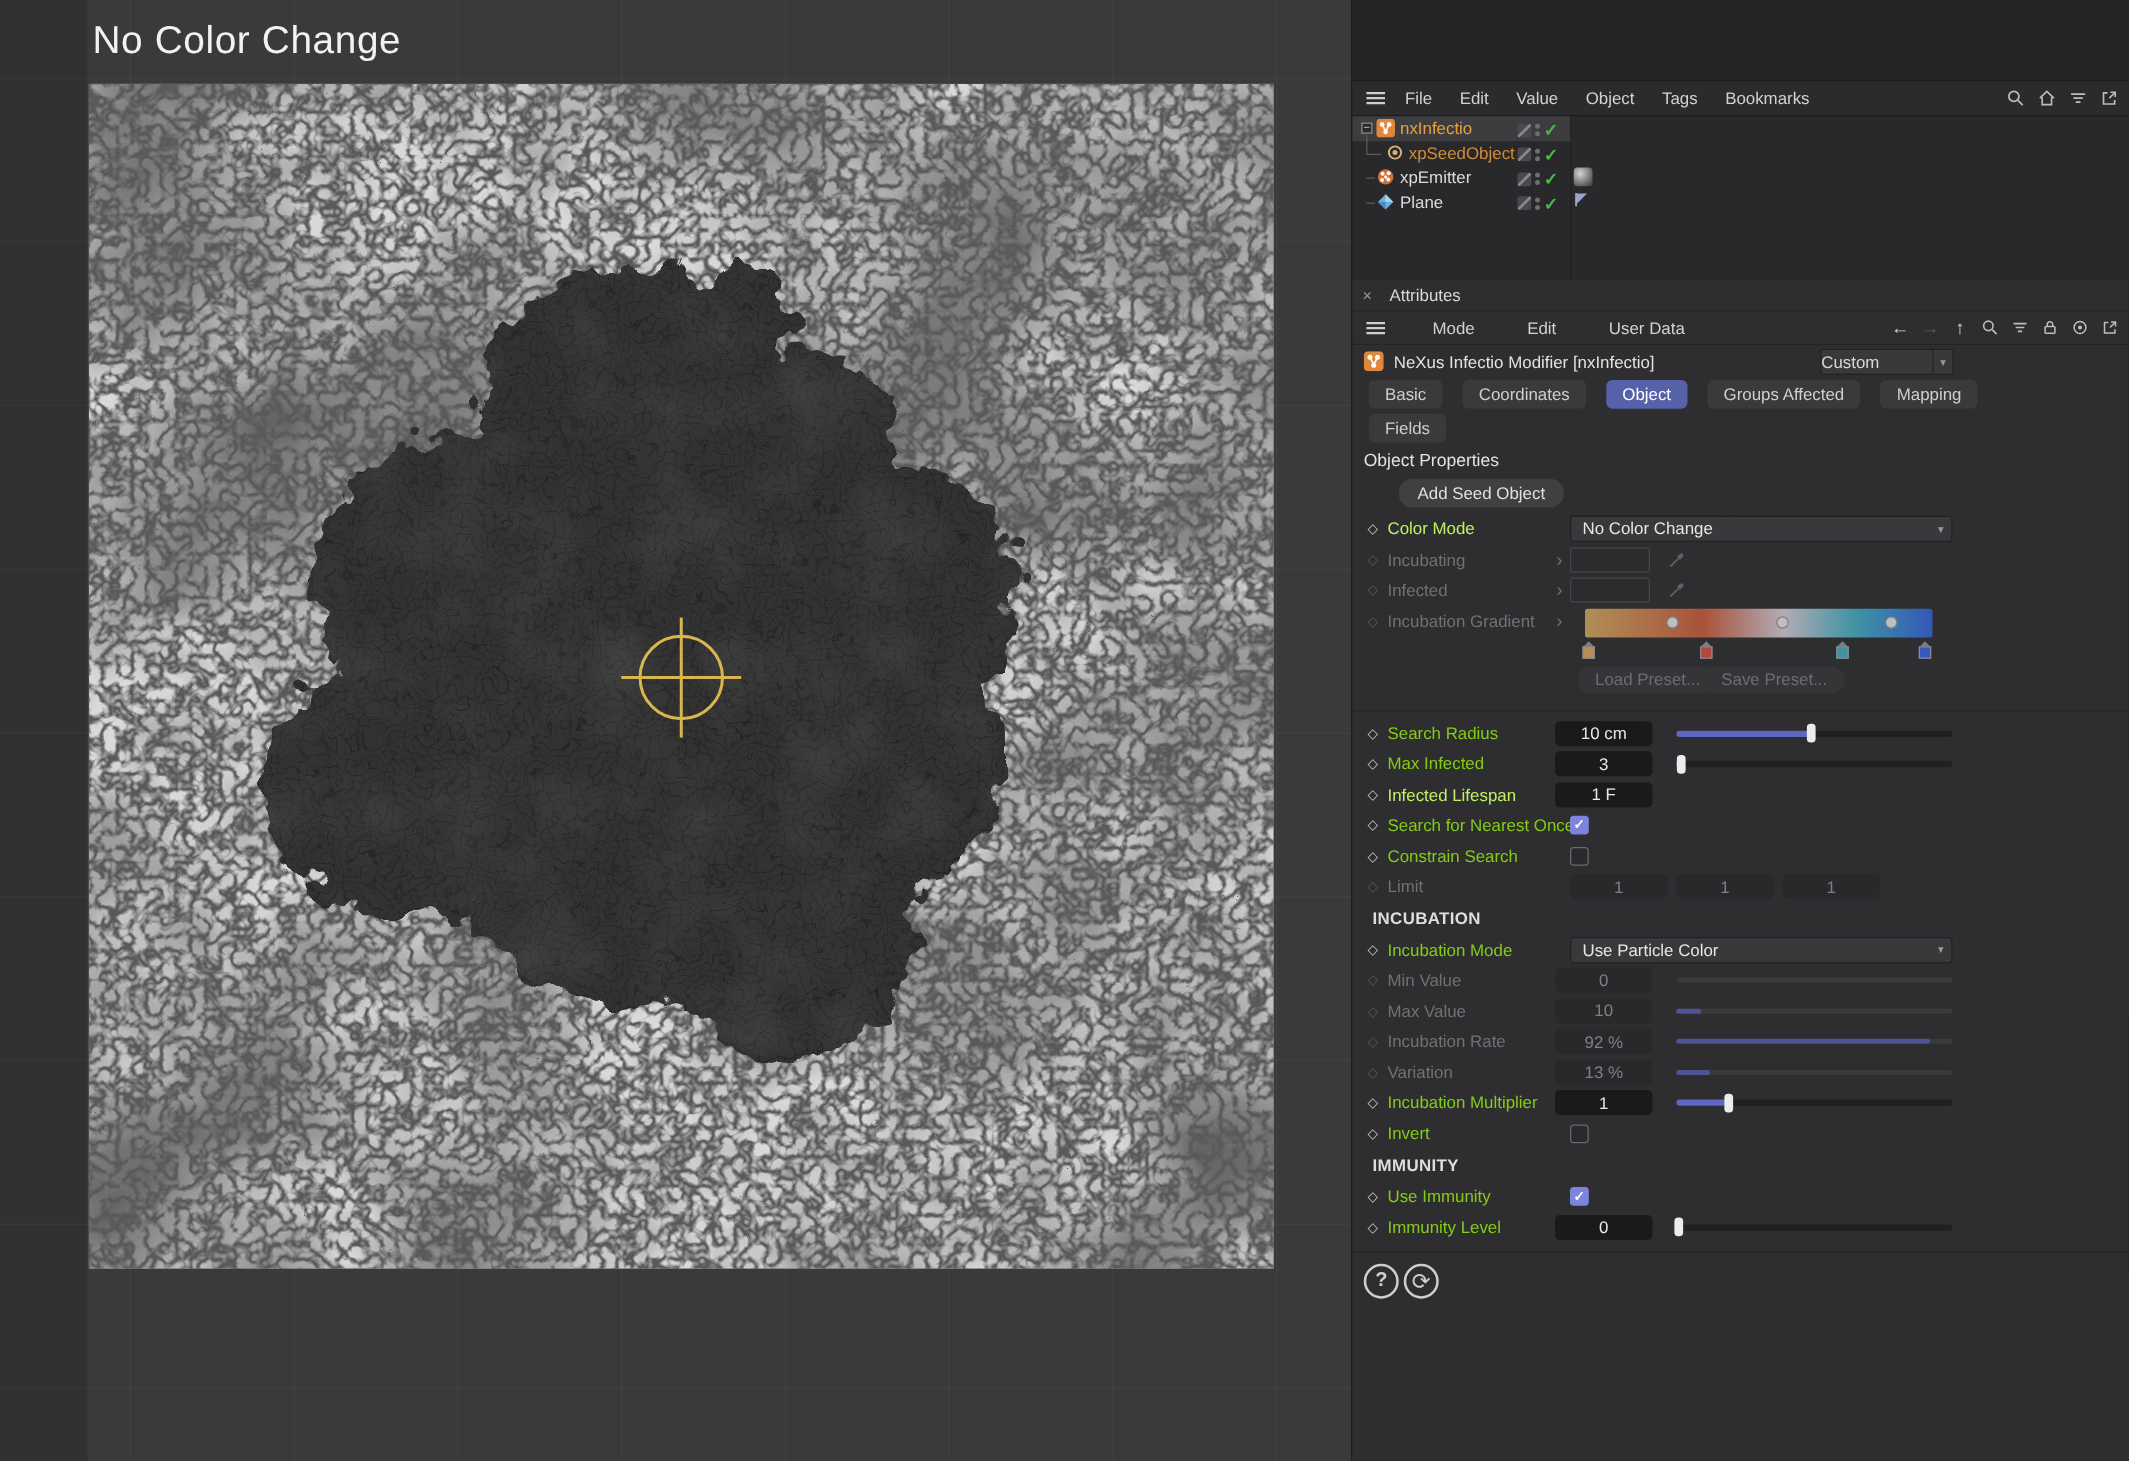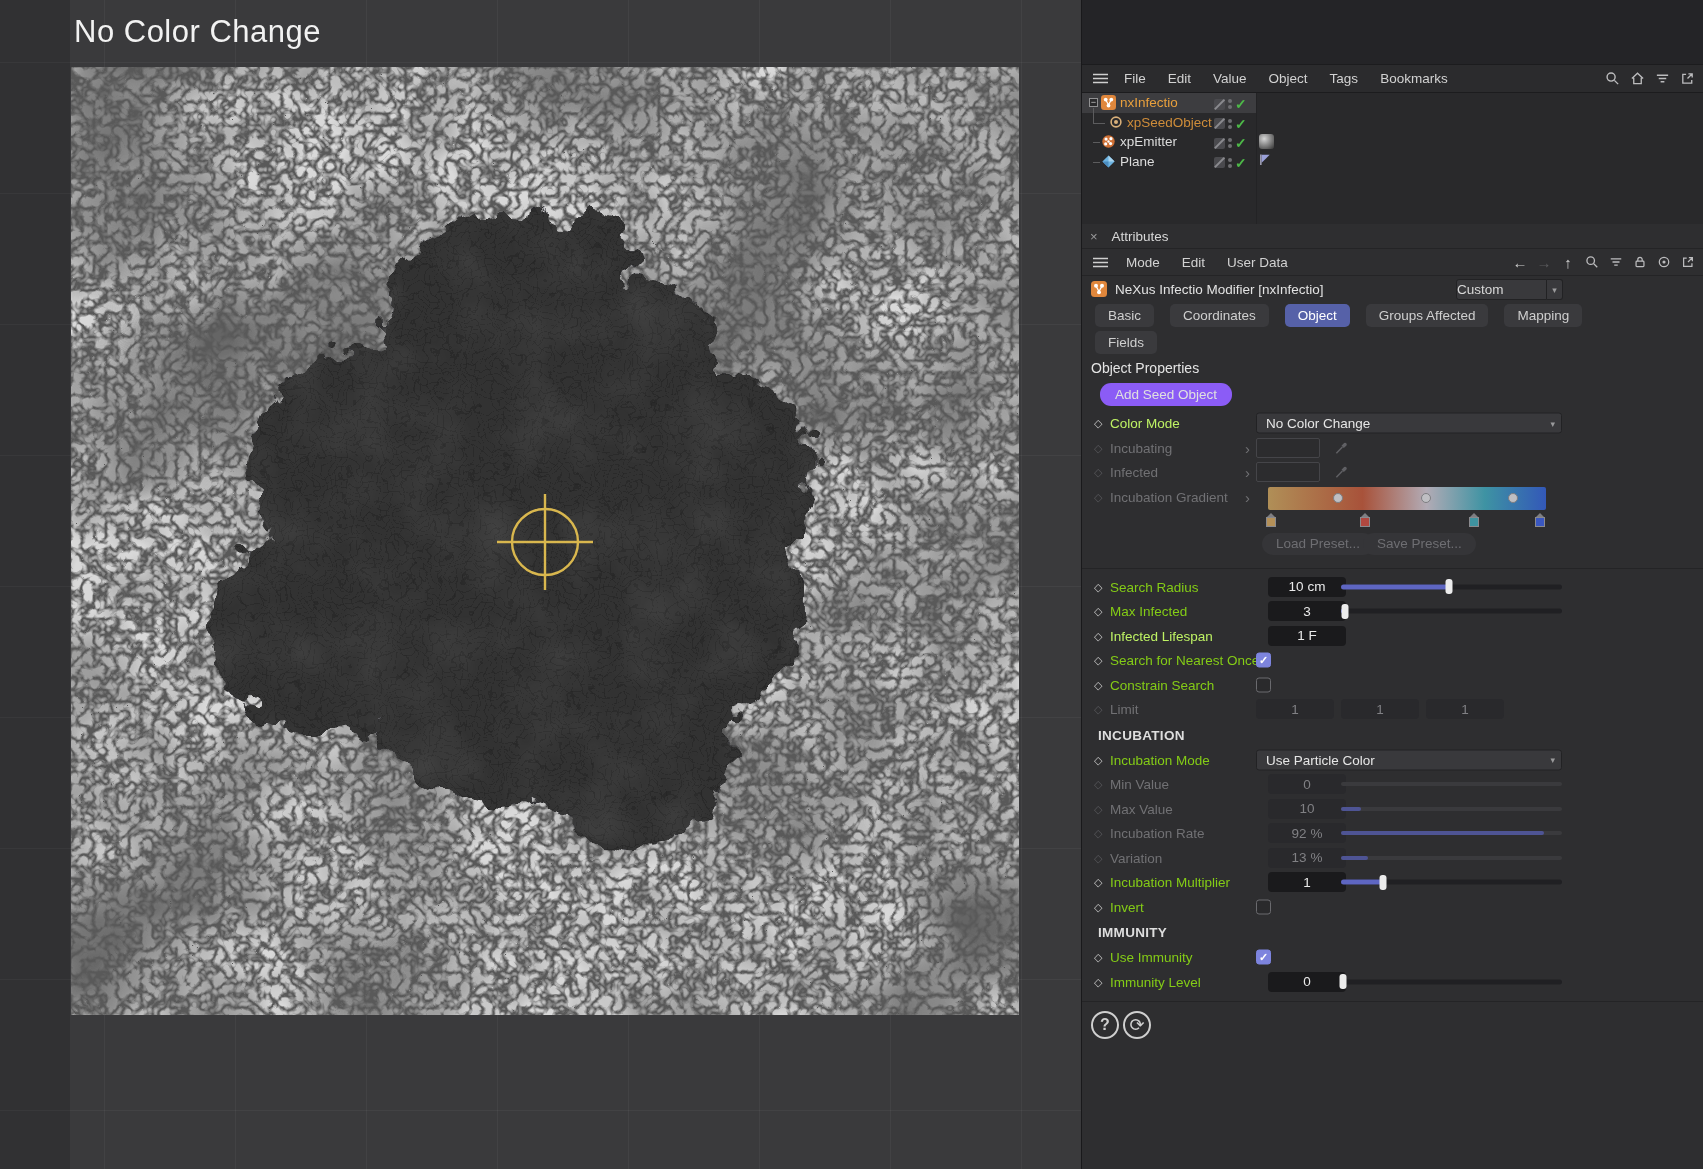--- a/index.html
+++ b/index.html
@@ -41,51 +41,51 @@
   .dots i{width:4px;height:4px;border-radius:50%;background:#6e6e72;}
   .check{color:#4db848;font-weight:700;font-size:14px;line-height:1;}
   .thumb-sphere{position:absolute;left:177px;width:15px;height:15px;border-radius:3px;
     background:radial-gradient(circle at 35% 32%,#d6d6d6,#8a8a8a 45%,#4a4a4a 85%);}
   .phong-tag{position:absolute;left:177px;width:13px;height:13px;}
   
   #attr{position:absolute;left:0;top:224px;width:622px;height:945px;background:#2e2e30;}
   #attr-header{position:absolute;left:0;top:0;width:622px;height:24px;border-bottom:1px solid #242426;display:flex;align-items:center;}
   #attr-header .close{margin-left:8px;color:#9a9a9c;font-size:13px;}
   #attr-header .title{margin-left:14px;color:#d8d8d8;}
-  #attr-menubar{position:absolute;left:0;top:25px;width:622px;height:26px;display:flex;align-items:center;border-bottom:1px solid #242426;}
+  #attr-menubar{position:absolute;left:0;top:25px;width:622px;height:26px;display:flex;align-items:center;border-bottom:1px solid #242426;gap:20px;}
   #attr-menubar .burger{margin-left:7px;margin-right:4px;}
   #attr-toolbar-icons{margin-left:auto;margin-right:5px;display:flex;gap:2px;align-items:center;}
   .nav-glyph{font-size:15px;color:#cfcfcf;font-weight:400;}
   .nav-glyph.dim{color:#5c5c5e;}
   #obj-title-row{position:absolute;left:0;top:52px;width:622px;height:26px;display:flex;align-items:center;}
   #obj-title-row .nx-ico{margin-left:9px;}
   #obj-title-row .t{margin-left:8px;color:#e2e2e2;}
   #preset-dd{position:absolute;left:374px;top:3px;width:91px;height:21px;background:#39393c;border:1px solid #222224;
      border-radius:3px 0 0 3px;display:flex;align-items:center;box-sizing:border-box;}
   #preset-dd span{color:#d8d8d8;}
   #preset-arrow{position:absolute;left:465px;top:3px;width:16px;height:21px;background:#39393c;border:1px solid #222224;border-left:none;
      border-radius:0 3px 3px 0;display:flex;align-items:center;justify-content:center;color:#9a9a9c;font-size:9px;box-sizing:border-box;}
   #tabs{position:absolute;left:13px;top:80px;display:flex;gap:16px;}
   #tabs2{position:absolute;left:13px;top:107px;display:flex;gap:4px;}
   .tab{height:23px;padding:0 13px;background:#3a3a3d;border-radius:5px;display:flex;align-items:center;color:#cfcfcf;}
   .tab.active{background:#5661a8;color:#fff;}
   #op-title{position:absolute;left:9px;top:136px;font-size:14px;color:#e4e4e4;}
-  #add-seed{position:absolute;left:18px;top:159px;height:23px;padding:0 15px;background:#8b5cf6;border-radius:11px;
+  #add-seed{position:absolute;left:37px;top:159px;height:23px;padding:0 15px;background:#404040;border-radius:11px;
      display:flex;align-items:center;color:#e0e0e0;}
   
   #rows{position:absolute;left:0;top:187px;width:622px;}
   .row{position:relative;height:24.5px;}
   .dia{position:absolute;left:12px;top:50%;transform:translateY(-50%);font-size:11px;color:#c8c8c8;}
   .row.dis .dia{color:#58585c;}
   .lbl{position:absolute;left:28px;top:50%;transform:translateY(-50%);color:#84cc16;white-space:nowrap;}
   .lbl.orange{color:#bef264;}
   .row.dis .lbl{color:#717174;}
   .chev{position:absolute;left:163px;top:50%;transform:translateY(-50%);color:#8a8a8e;font-size:15px;}
   .row.dis .chev{color:#717174;}
-  .val{position:absolute;left:186px;top:50%;transform:translateY(-50%);width:78px;height:20px;background:#1a1a1c;
+  .val{position:absolute;left:162px;top:50%;transform:translateY(-50%);width:78px;height:20px;background:#1a1a1c;
      border-radius:4px;display:flex;align-items:center;justify-content:center;color:#eaeaea;}
   .row.dis .val{background:#29292c;color:#808084;}
   .dd{position:absolute;left:174px;top:50%;transform:translateY(-50%);width:306px;height:21px;background:#39393c;
      border:1px solid #222224;border-radius:3px;display:flex;align-items:center;box-sizing:border-box;}
   .dd span.v{margin-left:9px;color:#e6e6e6;}
   .dd .dd-arrow{margin-left:auto;margin-right:6px;color:#9a9a9c;font-size:9px;}
   .slider{position:absolute;left:259px;top:50%;transform:translateY(-50%);width:221px;height:5px;border-radius:3px;background:#202023;}
   .row.dis .slider{background:#3a3a3d;height:4px;}
   .slider .fill{position:absolute;left:0;top:0;height:100%;border-radius:3px;background:#5e66c2;}
   .row.dis .slider .fill{background:#4e5494;}

